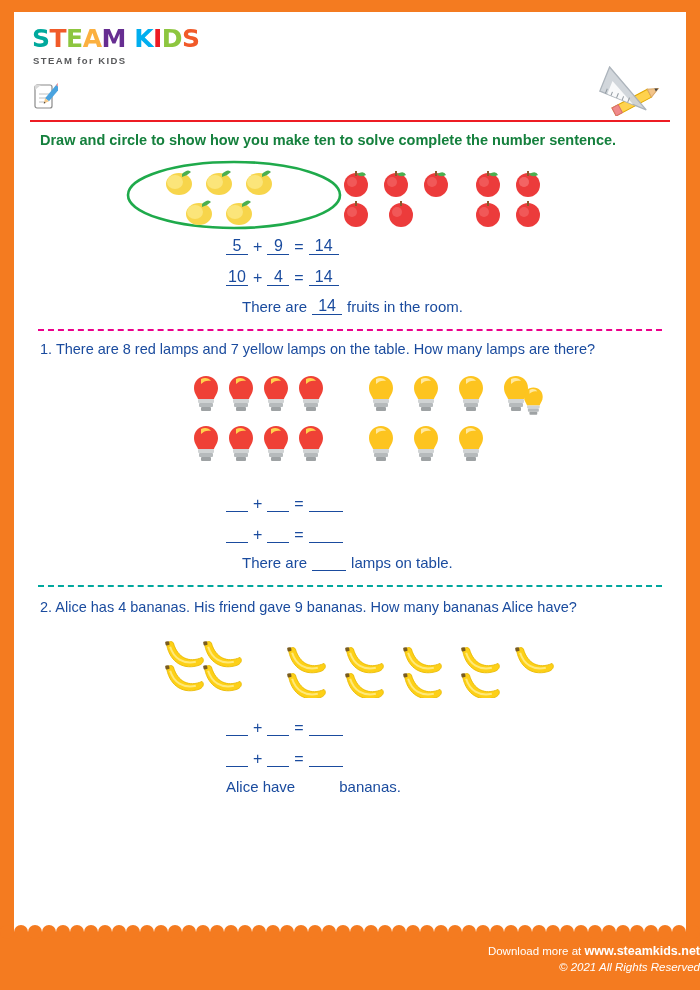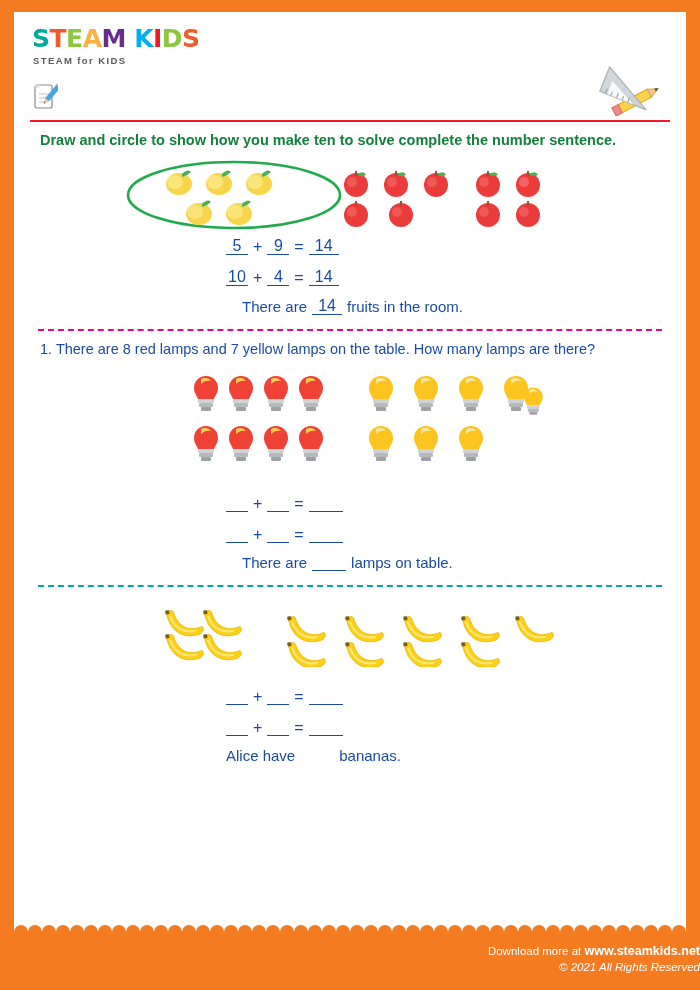--- a/index.html
+++ b/index.html
@@ -454,20 +454,24 @@
       </div>
     </div>
     <div class="answer-line">
       <span>There are</span>
       <span class="eq-blank wide"></span>
       <span>lamps on table.</span>
     </div>
 
     <div class="sep teal"></div>
 
+    <div class="qtext" style="padding-top:10px;">
+      <span>2.</span>
+      <span>Alice has 4 bananas. His friend gave 9 bananas. How many bananas Alice have?</span>
+    </div>
 
     <div class="banana-area">
       <svg width="672" height="70" viewBox="0 0 672 70" style="position:absolute;left:0;top:0;">
         <defs>
           <g id="banana">
             <path d="M2 4 C2 22 14 32 30 30 C34 29 36 26 34 23 C20 26 10 18 9 3 C8 0 3 0 2 4 Z" fill="#fdd017" stroke="#e8b800" stroke-width="0.8"></path>
             <path d="M5 6 C6 18 14 26 27 26" fill="none" stroke="#ffe97a" stroke-width="2"></path>
             <rect x="1" y="0" width="4" height="4" fill="#7a5c1e" rx="1"></rect>
           </g>
         </defs>

